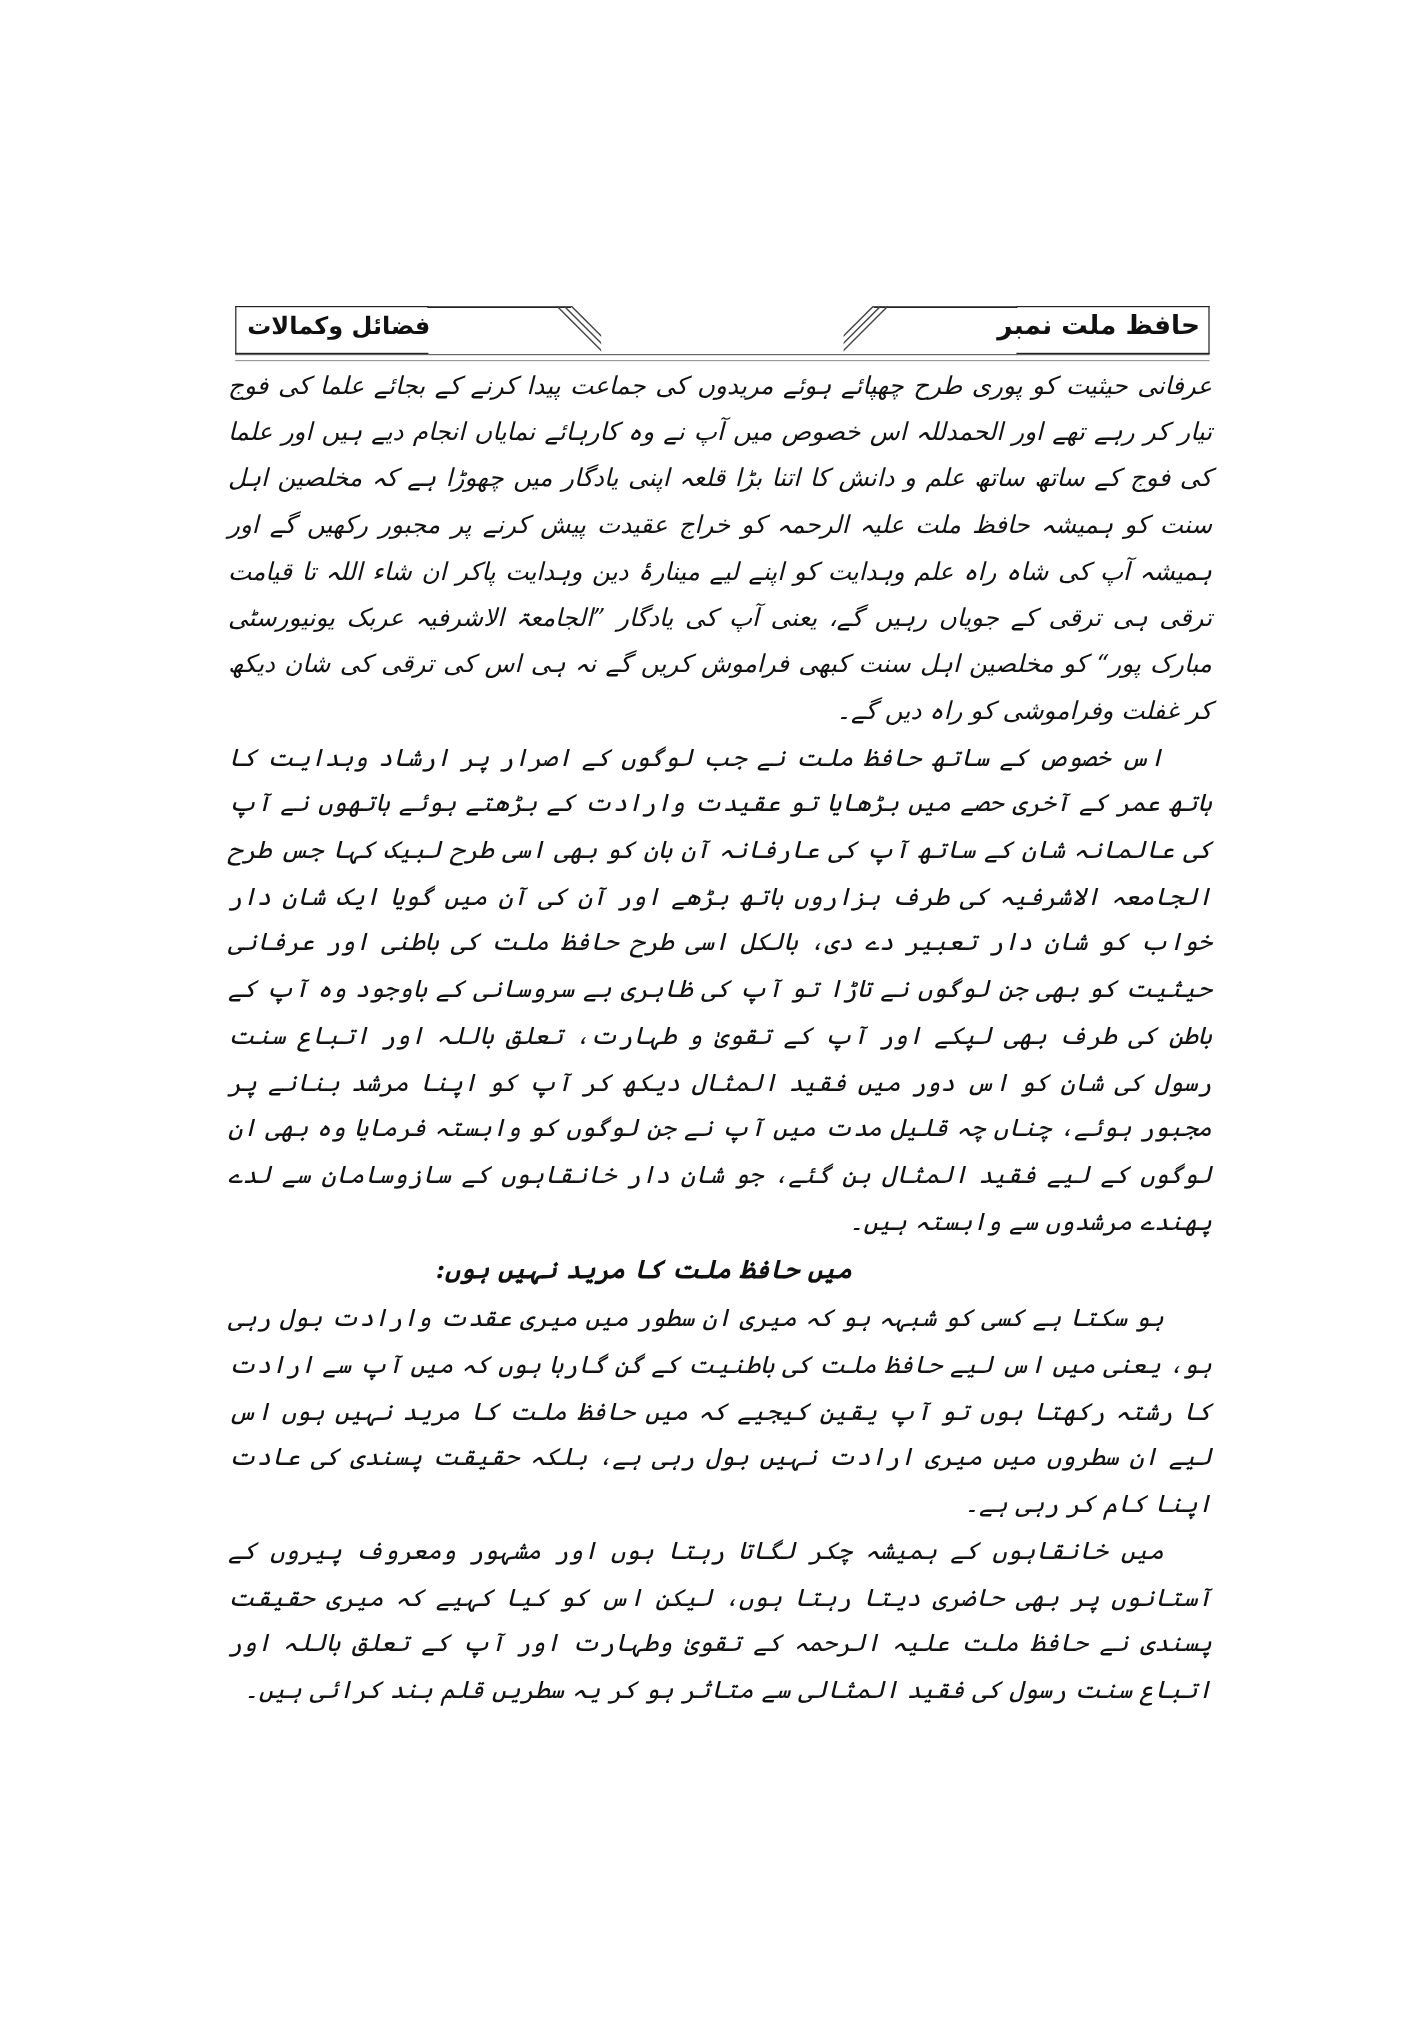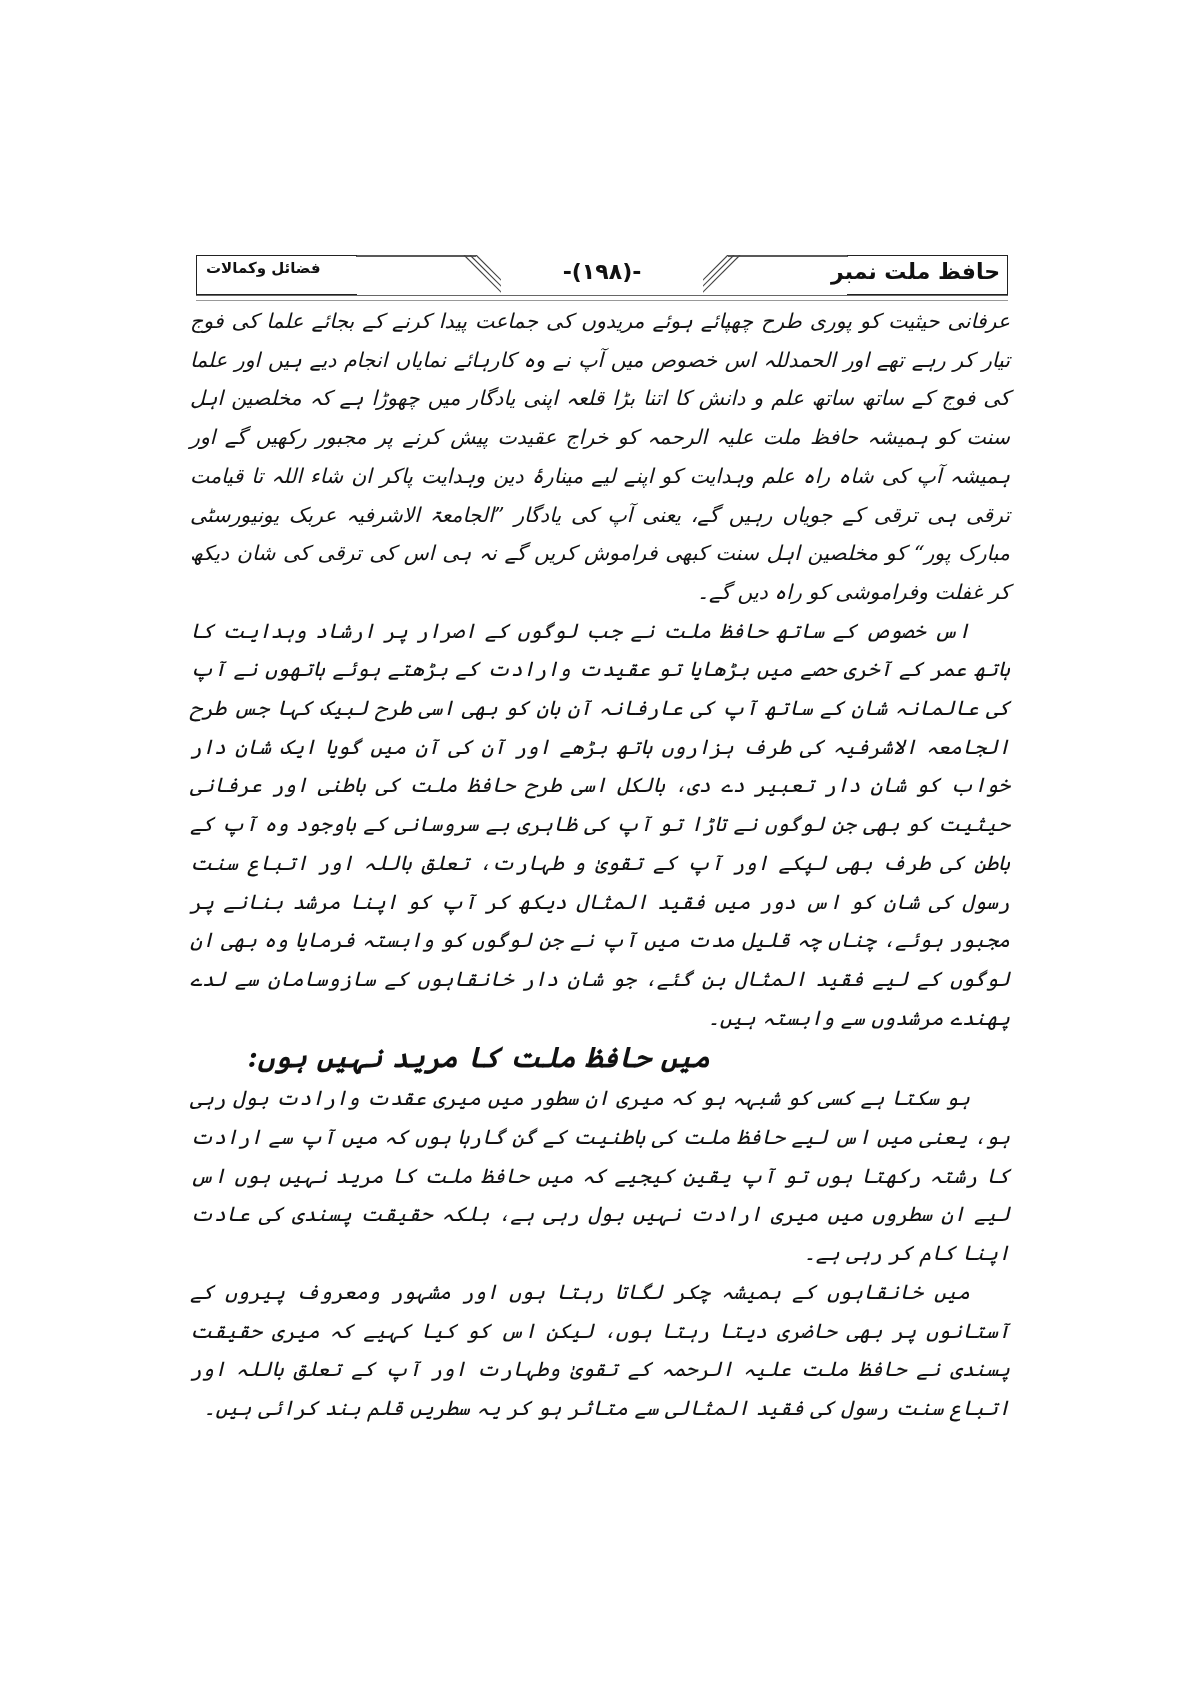--- a/index.html
+++ b/index.html
@@ -2,45 +2,44 @@
 <html><head>
   <meta charset="utf-8">
   <style>
     html, body { margin: 0; padding: 0; background: #ffffff; }
     body { width: 1190px; height: 1684px; position: relative; overflow: hidden; font-family: "DejaVu Sans", sans-serif; color: #111; }
     .page { position: absolute; left: 0; top: 0; width: 1190px; height: 1684px; background: #fff; }
     .header { position: absolute; left: 196px; top: 255px; width: 812px; height: 44px; }
     .hdr-box-left { position: absolute; left: 0; top: 0; width: 160px; height: 38px; border: 1.5px solid #222; border-right: none; }
     .hdr-box-right { position: absolute; right: 0; top: 0; width: 160px; height: 38px; border: 1.5px solid #222; border-left: none; }
     .hdr-diag { position: absolute; top: 0; height: 40px; }
-    .hdr-left-title { position: absolute; left: 10px; top: 4px; font-size: 15px; font-weight: bold; direction: rtl; white-space: nowrap; }
+    .hdr-left-title { position: absolute; left: 10px; top: 4px; font-size: 20px; font-weight: bold; direction: rtl; white-space: nowrap; }
     .hdr-right-title { position: absolute; right: 8px; top: 4px; font-size: 22px; font-weight: bold; direction: rtl; white-space: nowrap; }
     .hdr-page-num { position: absolute; left: 0; right: 0; top: 4px; text-align: center; font-size: 22px; font-weight: bold; }
     .hdr-rule { position: absolute; left: 0; right: 0; top: 40px; height: 4px; border-top: 1.5px solid #666; border-bottom: 1.5px solid #999; }
     .body-text { position: absolute; left: 190px; top: 302px; width: 820px; direction: rtl; text-align: justify; font-family: "DejaVu Serif", serif; font-size: 20.5px; line-height: 38.7px; font-style: italic; }
     .body-text p { margin: 0; }
     .indent { text-indent: 40px; }
-    .heading { font-size: 28px; font-weight: bold; margin: 2px 0 0 0; padding-right: 300px; line-height: 42px; }
+    .heading { font-size: 21px; font-weight: bold; margin: 2px 0 0 0; padding-right: 300px; line-height: 42px; }
   </style>
 </head>
 <body>
 
 <div class="page">
 
   <div class="header">
     <div class="hdr-box-left"></div>
     <svg class="hdr-diag" style="left:160px; width:145px;" viewBox="0 0 145 40">
       <line x1="0" y1="1" x2="120" y2="1" stroke="#222" stroke-width="1.5"></line>
       <line x1="108" y1="0" x2="148" y2="40" stroke="#444" stroke-width="1.2"></line>
       <line x1="114" y1="0" x2="154" y2="40" stroke="#444" stroke-width="1.2"></line>
       <line x1="120" y1="0" x2="160" y2="40" stroke="#444" stroke-width="1.2"></line>
     </svg>
     <span class="hdr-left-title">فضائل وکمالات</span>
 
-    <span class="hdr-page-num">-(۱۹۸)-</span>
 
     <svg class="hdr-diag" style="right:160px; width:145px;" viewBox="0 0 145 40">
       <line x1="25" y1="1" x2="145" y2="1" stroke="#222" stroke-width="1.5"></line>
       <line x1="37" y1="0" x2="-3" y2="40" stroke="#444" stroke-width="1.2"></line>
       <line x1="31" y1="0" x2="-9" y2="40" stroke="#444" stroke-width="1.2"></line>
       <line x1="25" y1="0" x2="-15" y2="40" stroke="#444" stroke-width="1.2"></line>
     </svg>
     <div class="hdr-box-right"></div>
     <span class="hdr-right-title">حافظ ملت نمبر</span>
 

